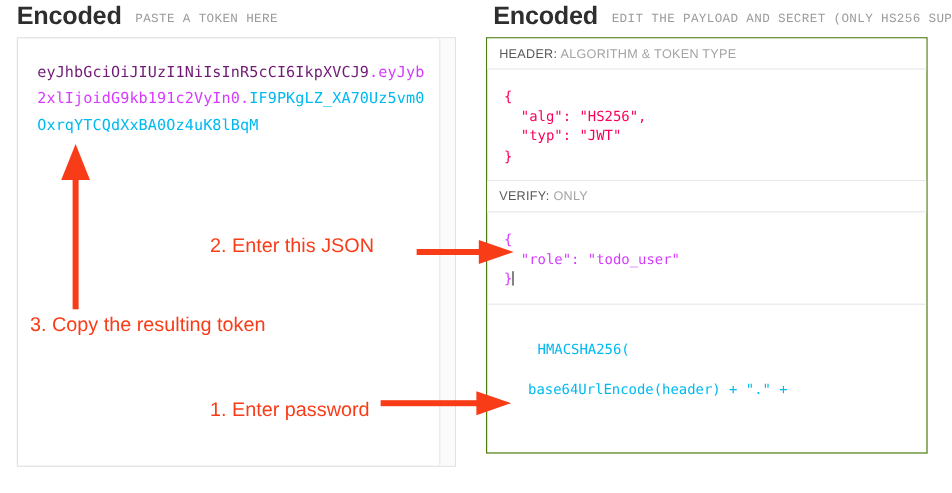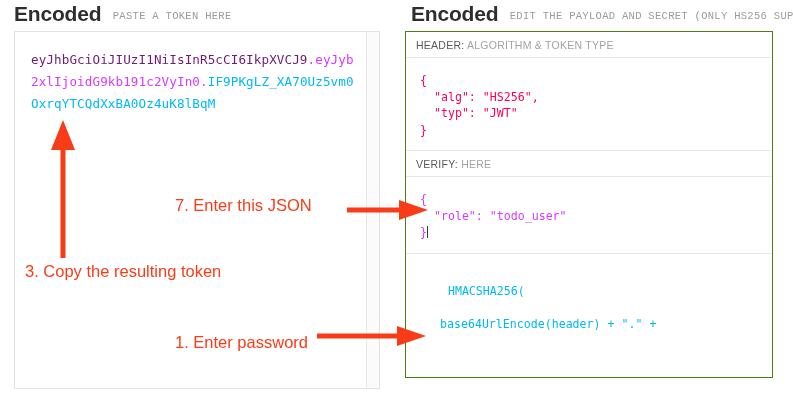--- a/index.html
+++ b/index.html
@@ -169,37 +169,37 @@
     <span>HEADER:</span>
     <span class="muted">ALGORITHM &amp; TOKEN TYPE</span>
   </div>
   <div class="code-area" id="header-code">{
   "alg": "HS256",
   "typ": "JWT"
 }</div>
 
   <div class="section-label">
     <span>VERIFY:</span>
-    <span class="muted">HERE</span>
+    <span class="muted">ONLY</span>
   </div>
   <div class="code-area" id="payload-code"><span>{
   "role": "todo_user"
 }</span><span class="caret"></span></div>
 
   <div class="code-area" id="signature-code">
     <span>HMACSHA256(</span>
     <span class="sig-indent">base64UrlEncode(header) + "." +</span>
     
     
     
   </div>
 </div>
 
 <div class="annot" id="annot-1">1. Enter password</div>
-<div class="annot" id="annot-2">7. Enter this JSON</div>
+<div class="annot" id="annot-2">2. Enter this JSON</div>
 <div class="annot" id="annot-3">3. Copy the resulting token</div>
 
 <div class="arrow-h" id="arrow-1">
   <svg width="110" height="22" viewBox="0 0 110 22">
     <rect x="0" y="8.5" width="86" height="5" fill="#f93c18"></rect>
     <polygon points="80,1 109,11 80,21" fill="#f93c18"></polygon>
   </svg>
 </div>
 
 <div class="arrow-h" id="arrow-2">

